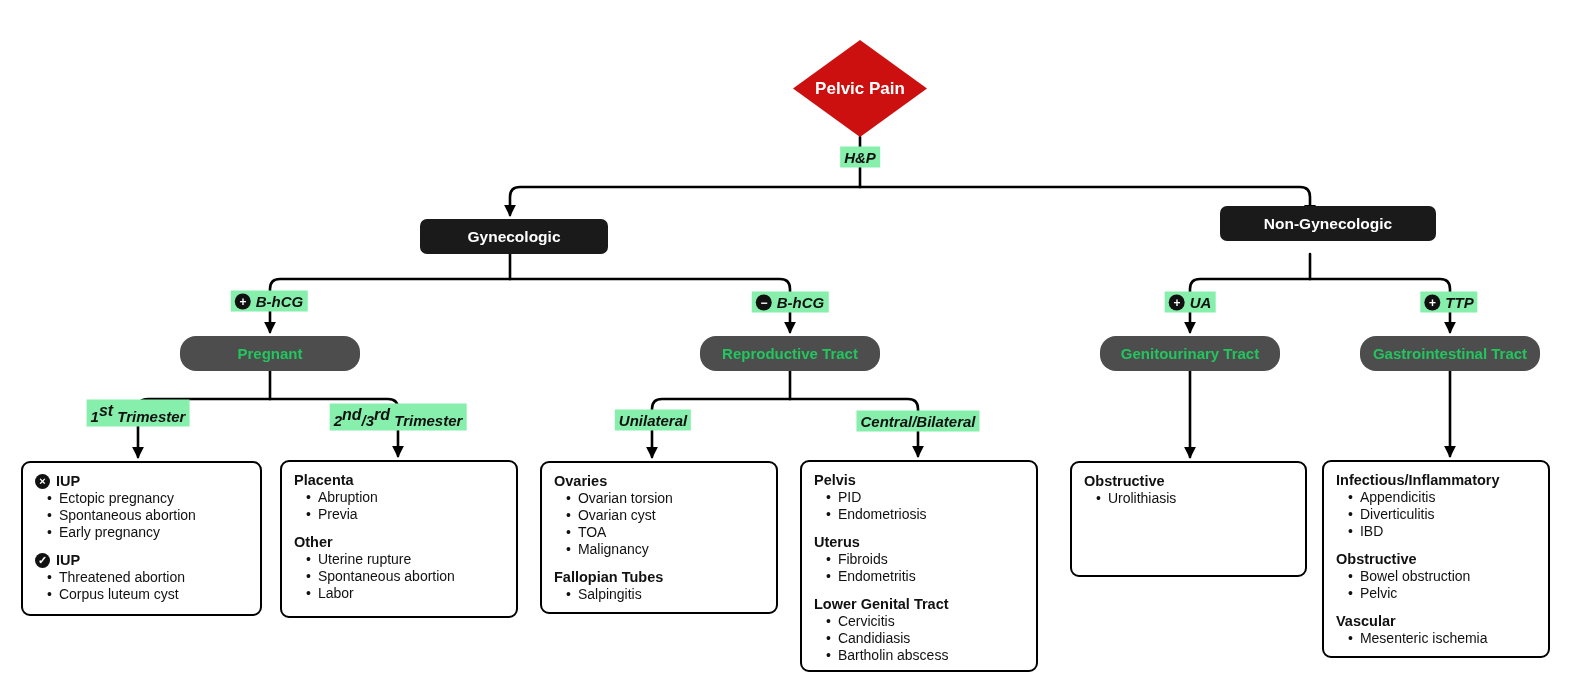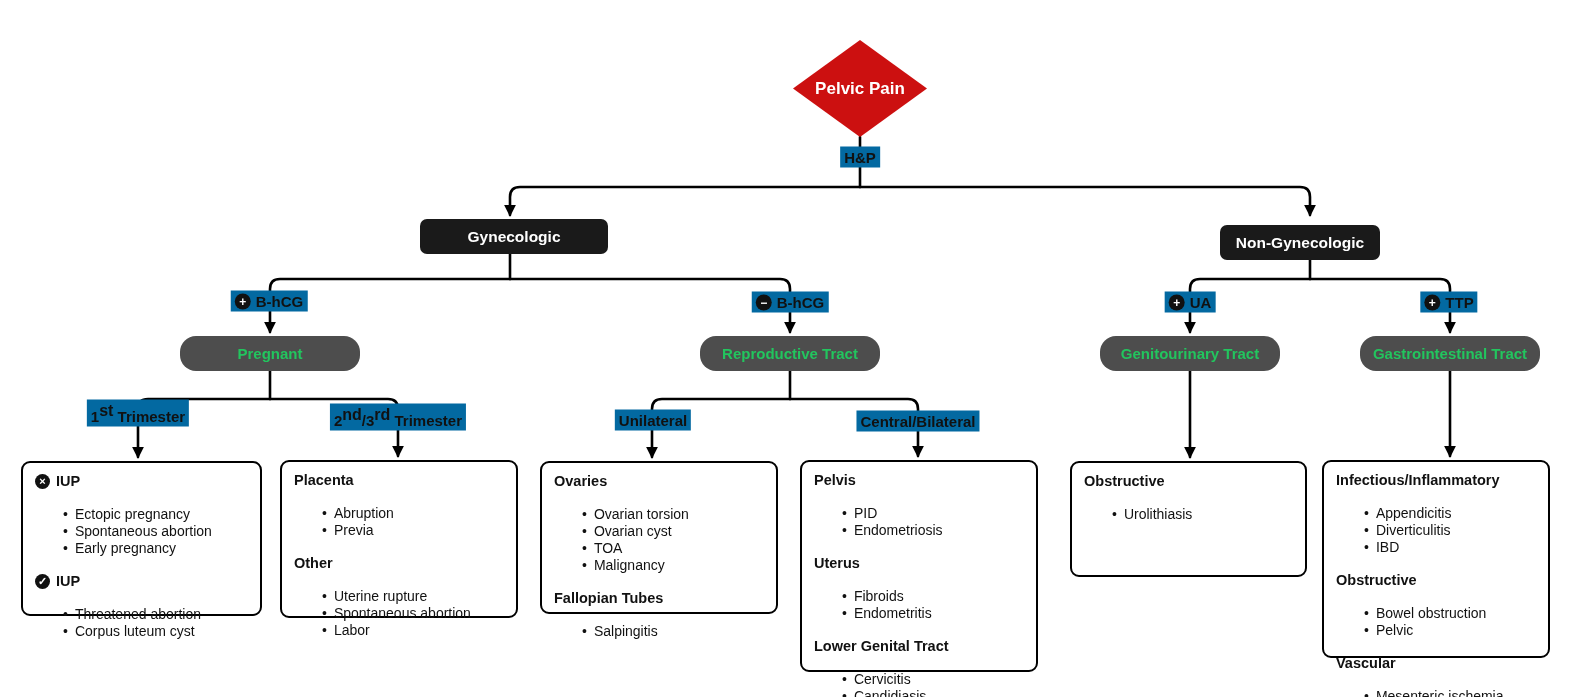--- a/index.html
+++ b/index.html
@@ -20,38 +20,38 @@
     background:var(--category_bg,#1a1a1a);color:#fff;font-weight:bold;font-size:15.5px;
     border-radius:7px;white-space:nowrap;
   }
   .sub-box{
     position:absolute;display:flex;align-items:center;justify-content:center;
     background:var(--subcategory_bg,#4d4d4d);color:#22c55e;font-weight:bold;font-size:15px;
     border-radius:16px;white-space:nowrap;
   }
   .edge-label{
     position:absolute;transform:translate(-50%,-50%);
-    display:flex;align-items:center;gap:5px;background:#0369a1;padding:2px 4px;
-    font-weight:bold;font-size:15px;white-space:nowrap;
+    display:flex;align-items:center;gap:5px;background:#86efac;padding:2px 4px;
+    font-weight:bold;font-size:15px;white-space:nowrap;font-style:italic;
   }
   .edge-label sup{font-size:16px;}
   .circle-icon{
     display:inline-flex;align-items:center;justify-content:center;
     width:16px;height:16px;border-radius:50%;background:#111;color:#fff;
     font-size:12px;font-weight:bold;line-height:1;flex:0 0 auto;
   }
   .leaf{
     position:absolute;box-sizing:border-box;background:#fff;
     border:2.4px solid var(--leaf_border,#000);border-radius:9px;
     padding:10px 12px;font-size:14px;line-height:17px;
   }
   .section + .section{margin-top:11px;}
   .sec-head{display:flex;align-items:center;gap:6px;font-weight:bold;font-size:14.5px;}
   .sec-head .circle-icon{width:15px;height:15px;font-size:11px;}
-  .leaf ul{margin:16px;padding:0 0 0 12px;list-style:none;}
+  .leaf ul{margin:0;padding:0 0 0 12px;list-style:none;}
   .leaf li::before{content:"•";margin-right:7px;}
 </style>
 </head>
 <body>
 
 <div class="canvas">
 
   <svg class="connectors" viewBox="0 0 1592 697" xmlns="http://www.w3.org/2000/svg">
     <defs>
       <marker id="arrow" viewBox="0 0 10 10" refX="8.5" refY="5" markerWidth="4.6" markerHeight="4.6" orient="auto-start-reverse">
@@ -117,21 +117,21 @@
     <span>Unilateral</span>
   </div>
 
   <div class="edge-label" style="left:918px;top:421px">
     <span>Central/Bilateral</span>
   </div>
 
   <div class="cat-box" style="left:420px;top:219px;width:188px;height:35px">
     <span>Gynecologic</span>
   </div>
-  <div class="cat-box" style="left:1220px;top:225px;width:160px;height:35px">
+  <div class="cat-box" style="left:1220px;top:206px;width:216px;height:35px">
     <span>Non-Gynecologic</span>
   </div>
 
   <div class="sub-box" style="left:180px;top:336px;width:180px;height:35px">
     <span>Pregnant</span>
   </div>
   <div class="sub-box" style="left:700px;top:336px;width:180px;height:35px">
     <span>Reproductive Tract</span>
   </div>
   <div class="sub-box" style="left:1100px;top:336px;width:180px;height:35px">

